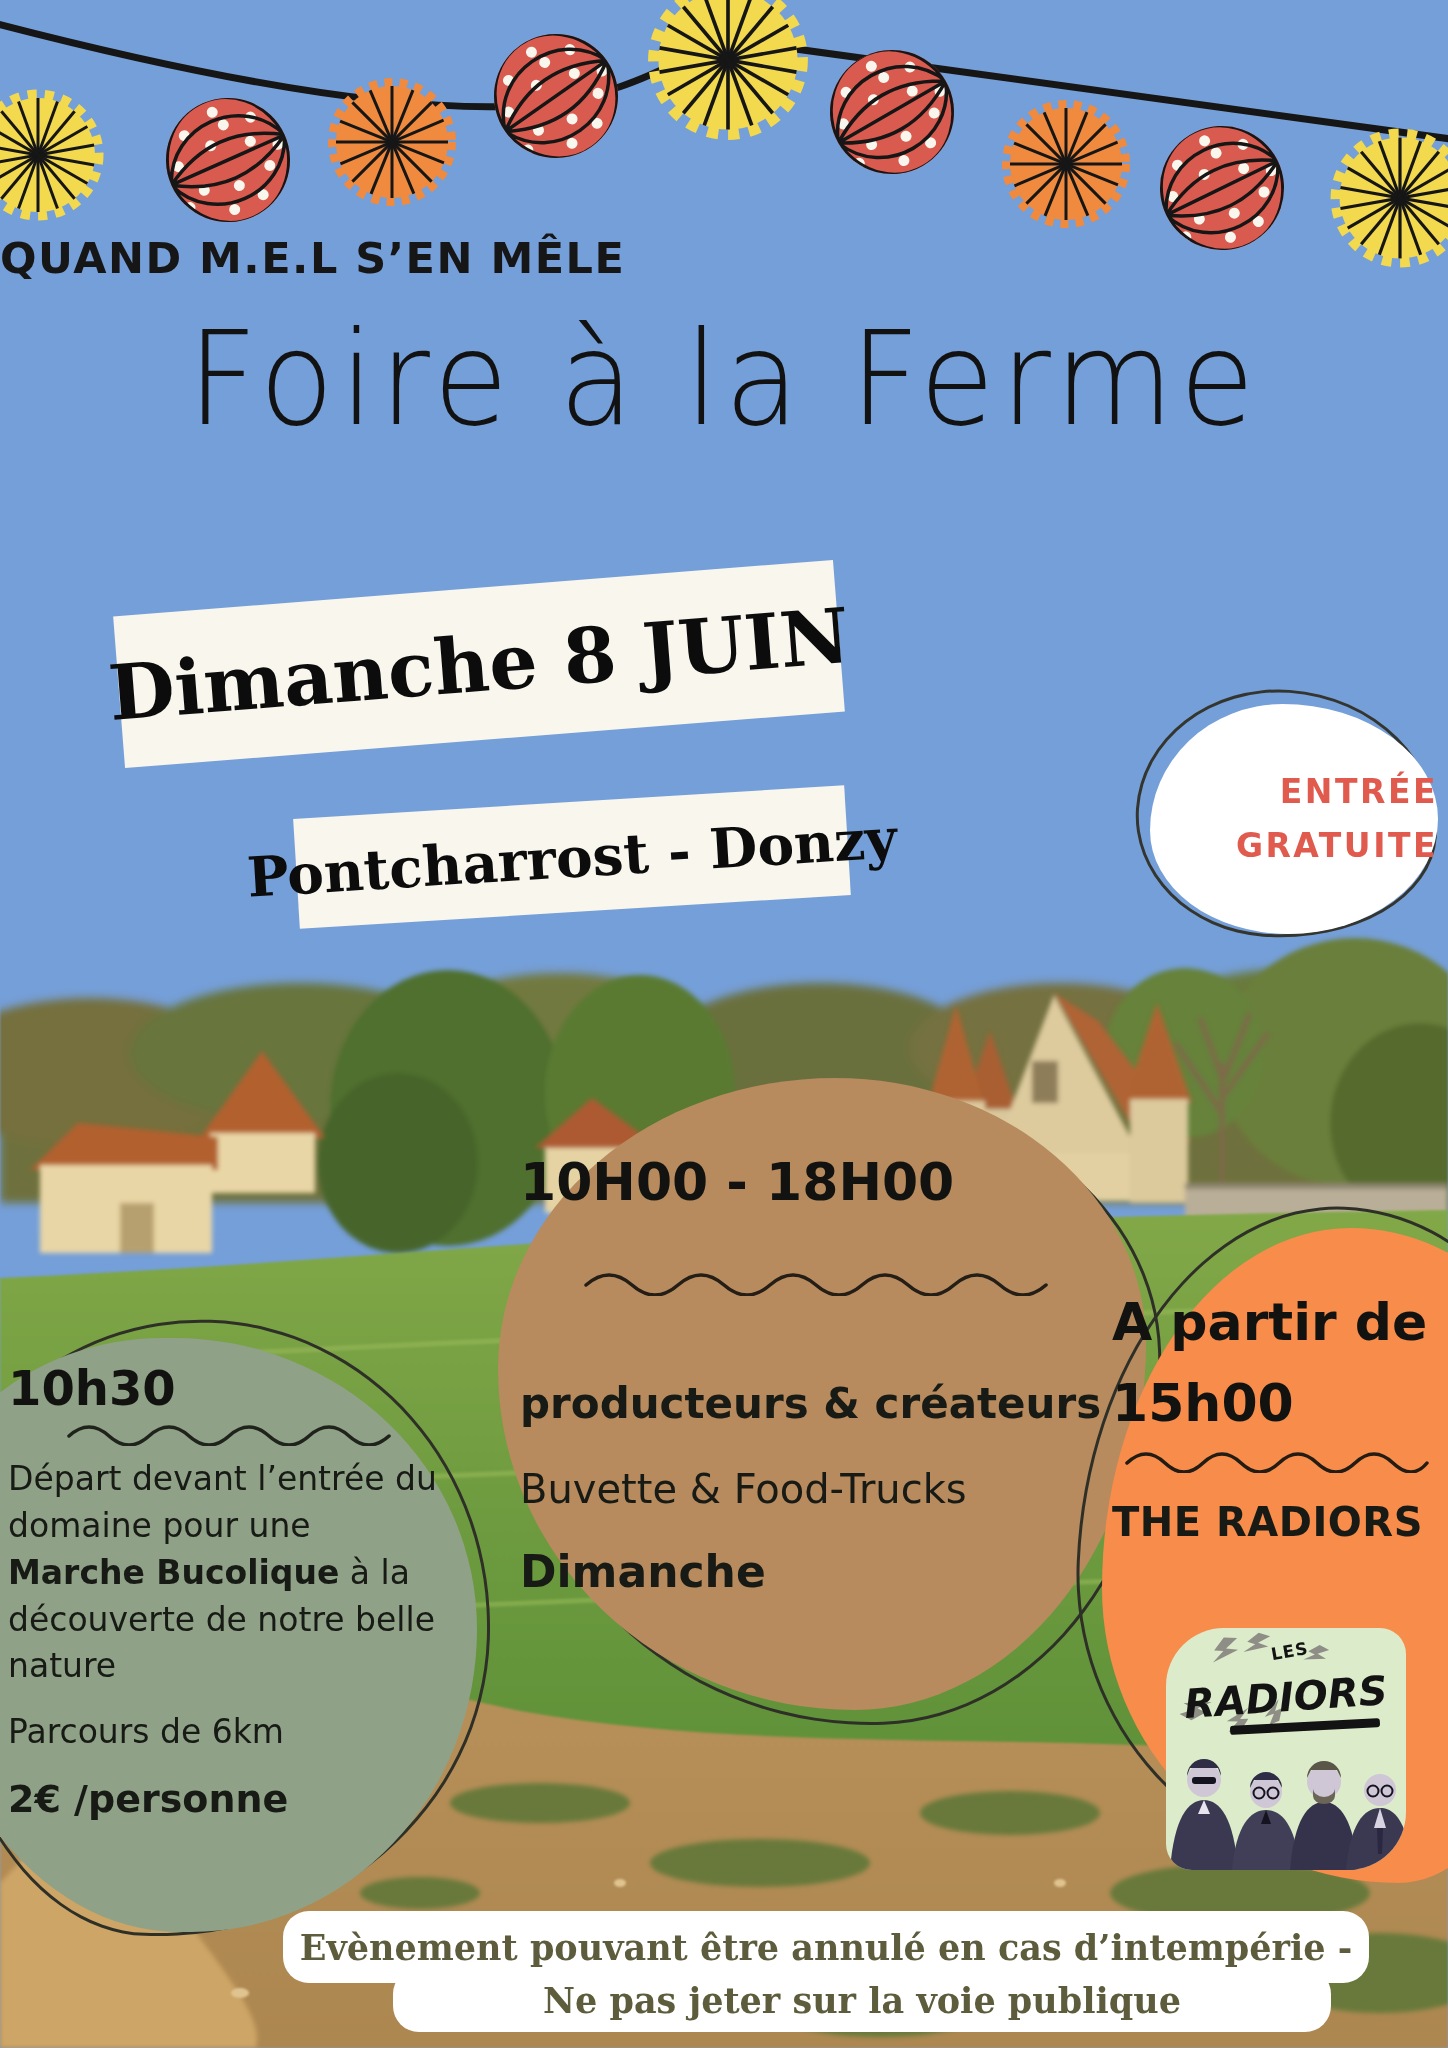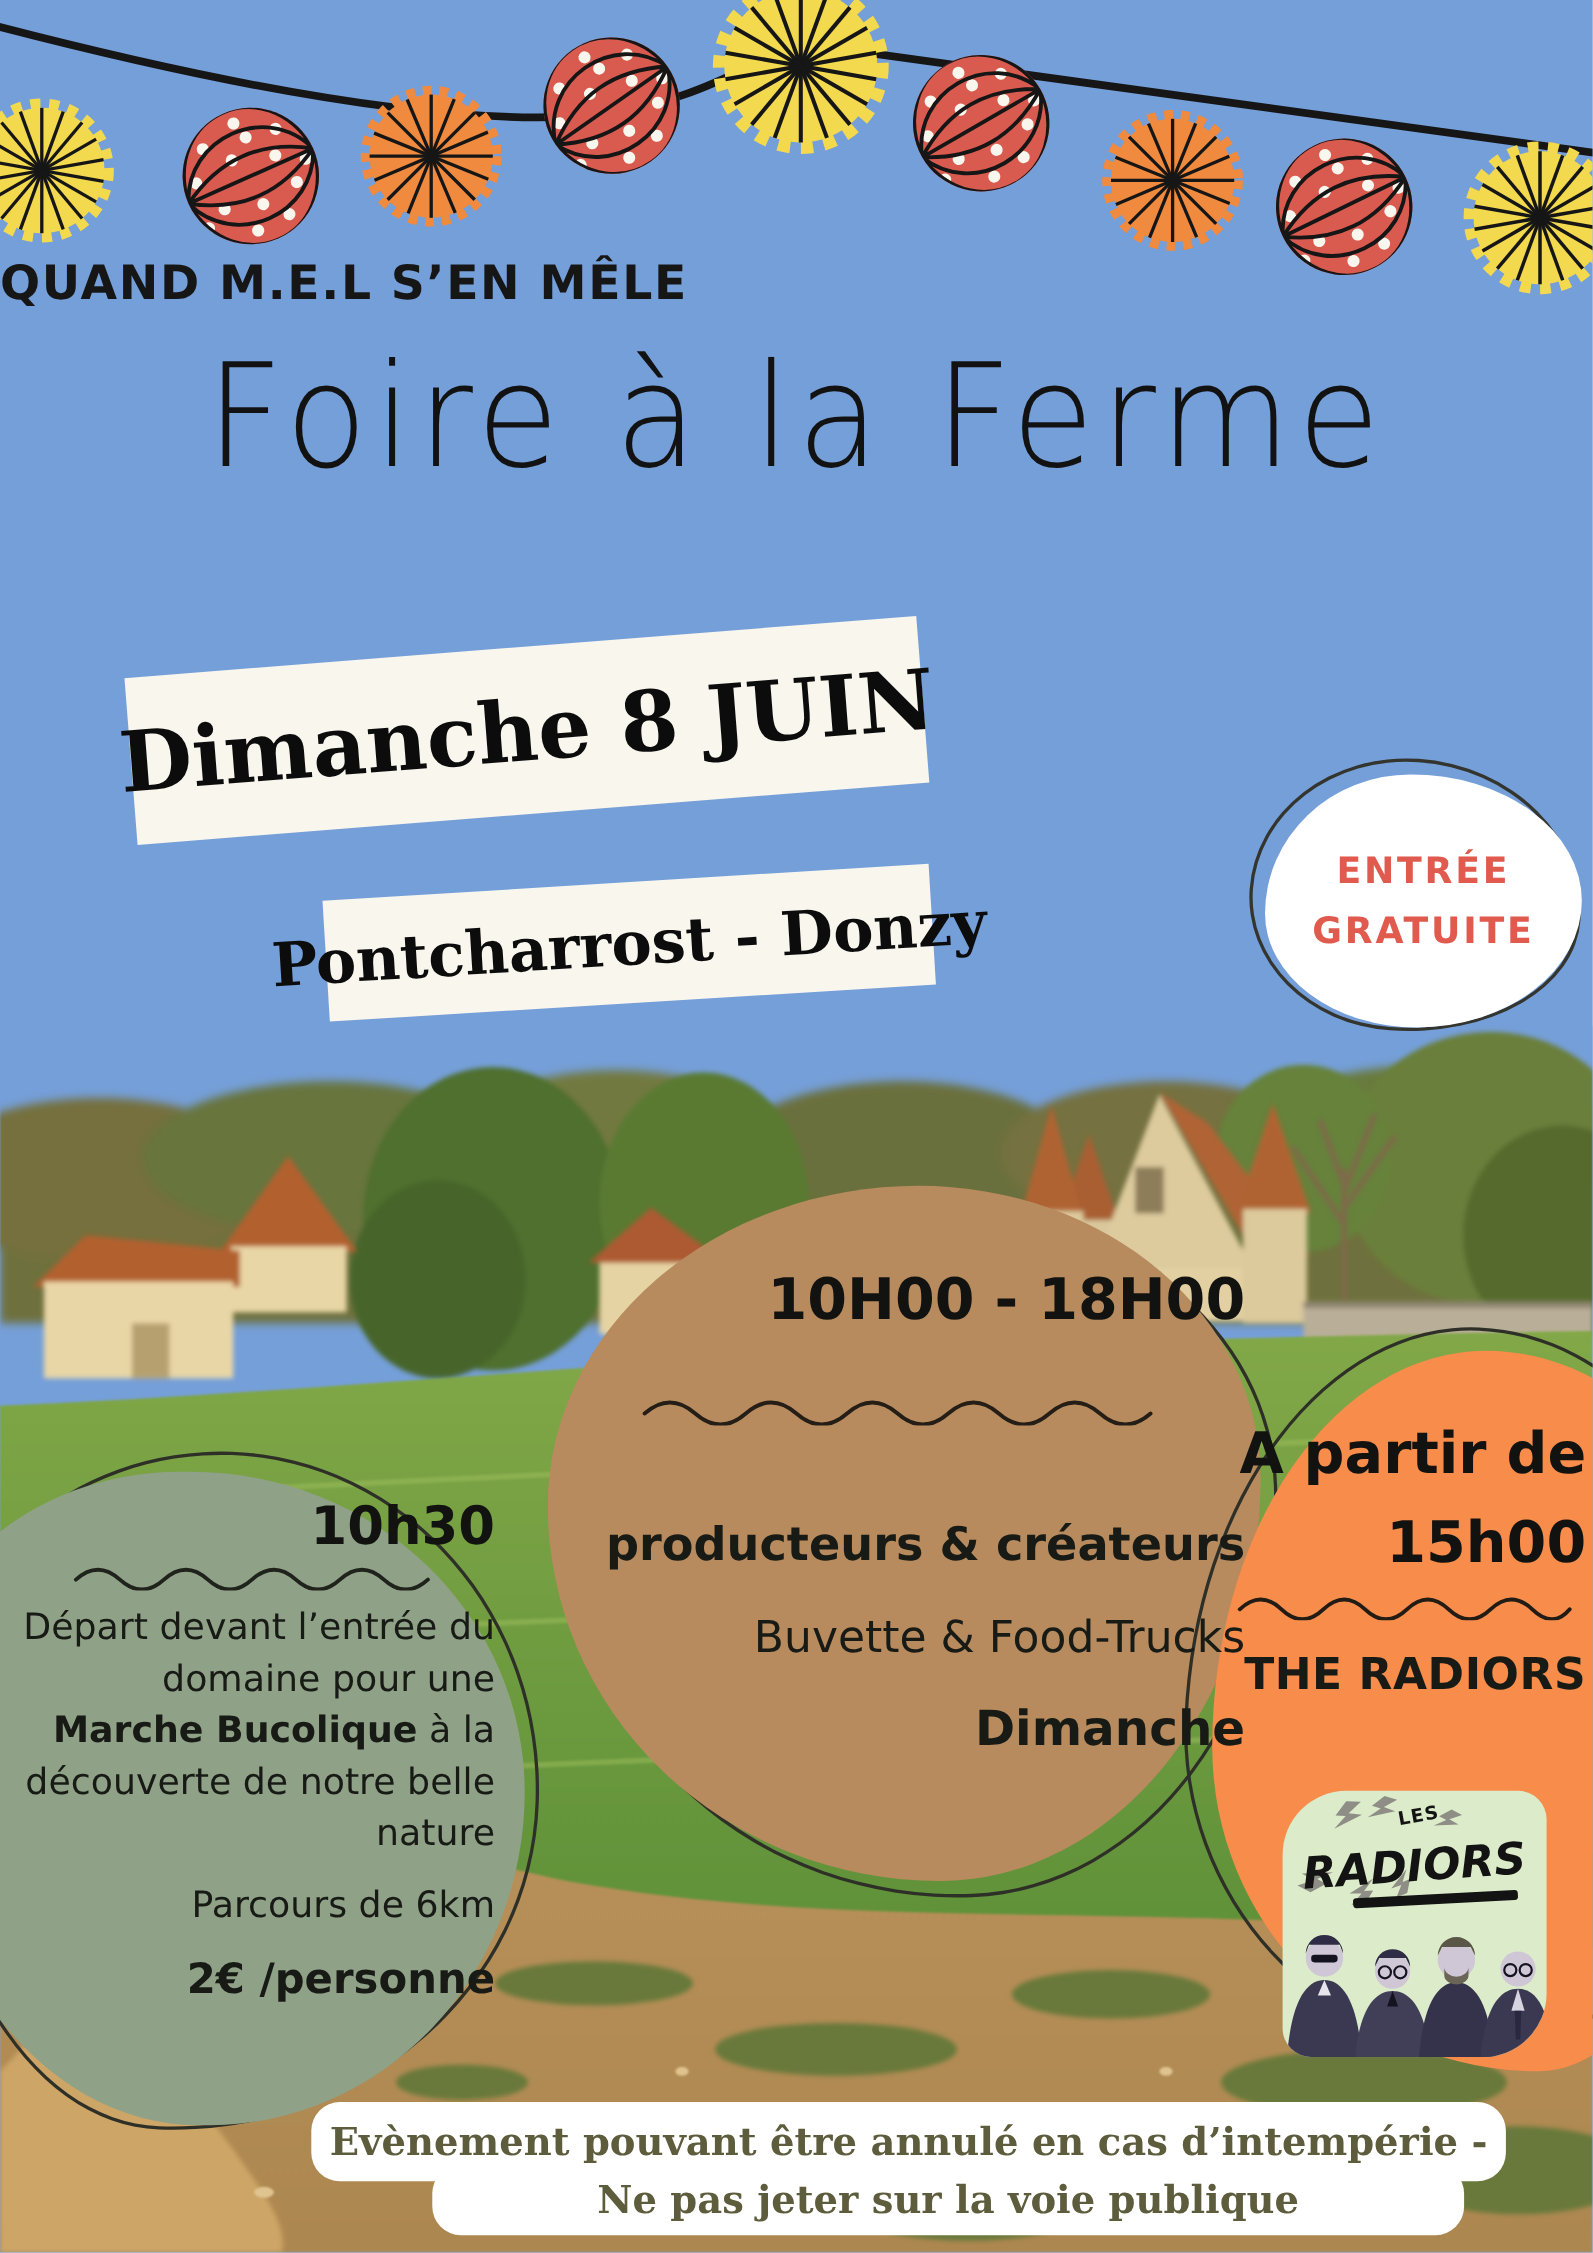--- a/index.html
+++ b/index.html
@@ -30,42 +30,42 @@
   .location-banner{position:absolute;left:296px;top:802px;width:552px;height:110px;
     background:var(--cream);transform:rotate(-3.5deg);display:flex;align-items:center;justify-content:center}
   .location-banner span{font-family:"DejaVu Serif","Liberation Serif",serif;font-weight:bold;
     font-size:55px;color:#0c0c0c;white-space:nowrap}
 
   
   .free-outline{position:absolute;left:1136px;top:690px;width:302px;height:248px;
     border:3px solid #33352e;border-radius:48% 52% 55% 45% / 52% 55% 45% 48%;transform:rotate(4deg)}
   .free-blob{position:absolute;left:1150px;top:704px;width:288px;height:230px;background:#ffffff;
     border-radius:46% 54% 52% 48% / 55% 50% 50% 45%;
-    display:flex;flex-direction:column;align-items:center;justify-content:center}
+    display:flex;flex-direction:column;align-items:flex-end;justify-content:center}
   .free-blob span{font-size:33px;font-weight:bold;letter-spacing:2.5px;color:var(--accent-red);line-height:1.65}
 
   
   .photo{position:absolute;left:0;top:933px;width:1448px;height:1115px;filter:blur(1.1px)}
 
   
   .outline{position:absolute;border:3px solid #2e3028;background:transparent;border-radius:48% 52% 60% 40% / 42% 50% 50% 58%}
   .outline-green{left:-68px;top:1320px;width:558px;height:618px;transform:rotate(2deg)}
   .outline-brown{left:518px;top:1098px;width:645px;height:628px;transform:rotate(-2deg);
     border-radius:52% 48% 45% 55% / 46% 42% 58% 54%}
   .outline-orange{left:1078px;top:1206px;width:485px;height:665px;transform:rotate(2.5deg);
     border-radius:52% 48% 38% 62% / 55% 40% 60% 45%}
   .blob{position:absolute}
   .blob-green{left:-85px;top:1338px;width:562px;height:594px;background:var(--sage);
     border-radius:45% 55% 52% 48% / 38% 50% 52% 62%}
   .blob-brown{left:498px;top:1078px;width:648px;height:632px;background:var(--tan);
     border-radius:52% 48% 45% 55% / 46% 42% 58% 54%}
   .blob-orange{left:1102px;top:1228px;width:478px;height:655px;background:var(--orange);
     border-radius:52% 48% 38% 62% / 55% 40% 60% 45%}
 
-  .blob-text{position:absolute;text-align:right;color:#181a15}
+  .blob-text{position:absolute;text-align:left;color:#181a15}
   .text-green{left:8px;top:1360px;width:442px}
   .text-brown{left:520px;top:1152px;width:612px}
   .text-orange{left:1112px;top:1282px;width:330px}
 
   .time{font-size:48px;font-weight:bold;color:#121310}
   .time-brown{font-size:52px}
   .time-orange{font-size:52px;line-height:1.55}
   .wave{display:block;margin:6px auto 10px auto}
   .para{font-size:33px;line-height:1.42;margin-top:8px}
   .para b{font-weight:bold}

